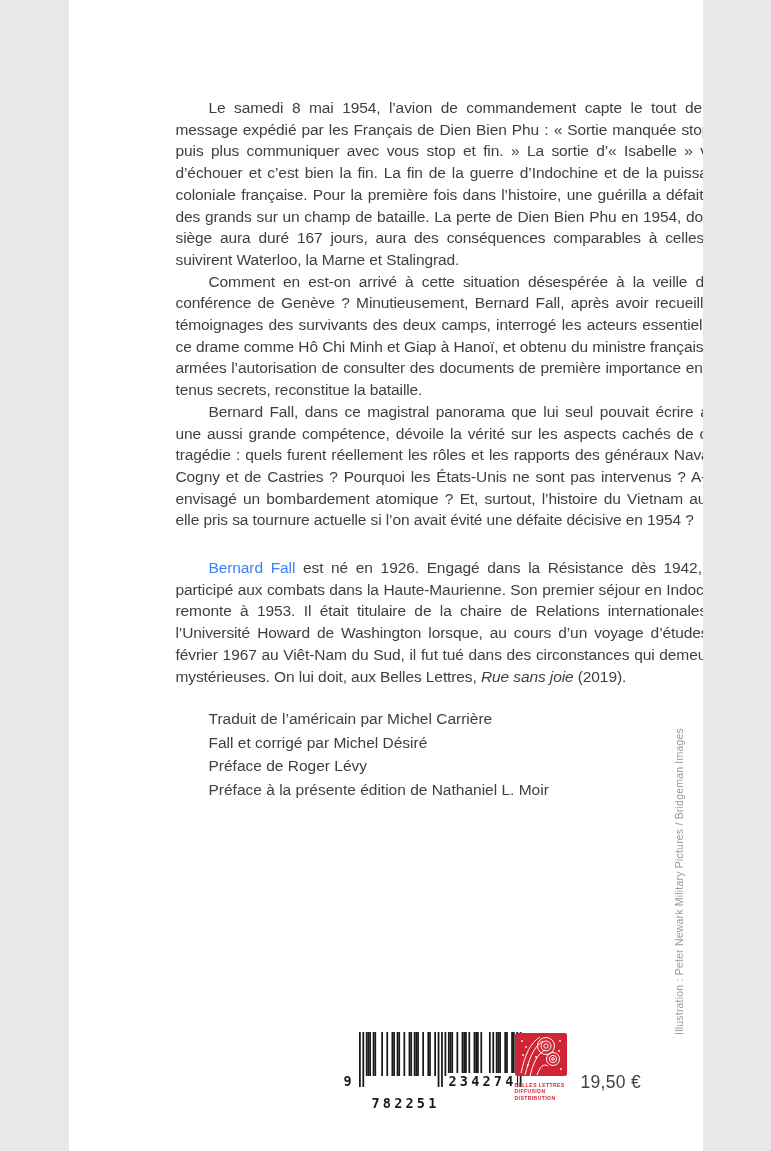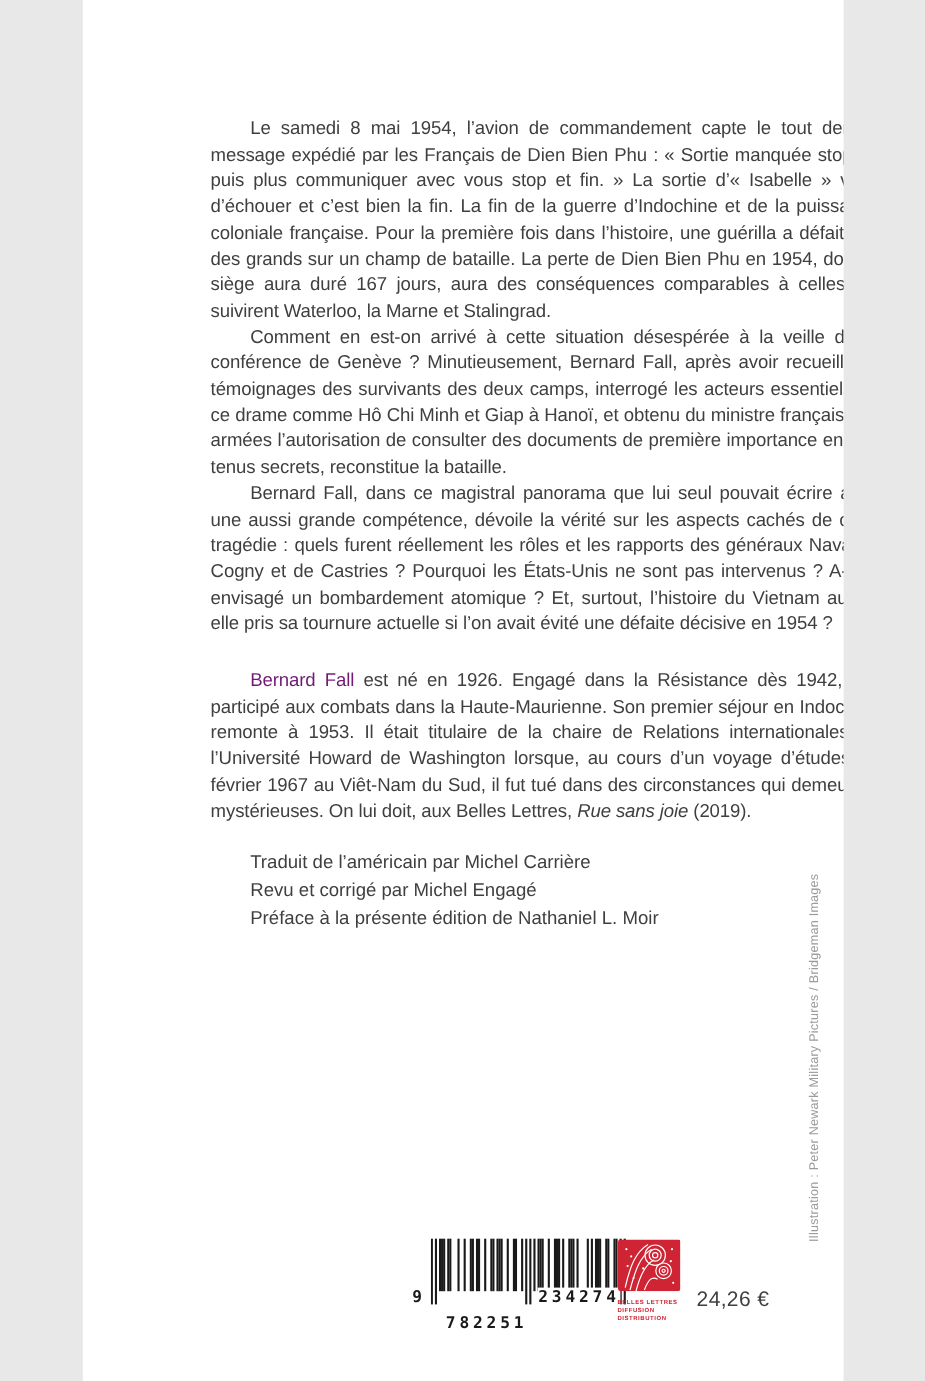--- a/index.html
+++ b/index.html
@@ -15,21 +15,21 @@
   .text-col { position:absolute; left:107px; top:97px; width:557px; }
   .para {
     margin:0;
     text-align:justify;
     text-indent:33px;
     font-size:15.5px;
     line-height:21.7px;
     letter-spacing:-0.1px;
   }
   .para.bio { margin-top:26px; }
-  .red { color:#701a75; }
+  .red { color:#3b82f6; }
   .credits { margin-top:20px; padding-left:33px; font-size:15.5px; line-height:23.5px; }
   .credit-line { white-space:nowrap; }
 
   
   .barcode {
     position:absolute; left:290px; top:1032px;
     width:163px; height:58px;
   }
   .barcode svg { position:absolute; left:0; top:0; }
   .barcode .digits span {
@@ -68,21 +68,22 @@
 
   <div class="text-col">
     <p class="para">Le samedi 8 mai 1954, l’avion de commandement capte le tout dernier message expédié par les Français de Dien Bien Phu : « Sortie manquée stop ne puis plus communiquer avec vous stop et fin. » La sortie d’« Isabelle » vient d’échouer et c’est bien la fin. La fin de la guerre d’Indochine et de la puissance coloniale française. Pour la première fois dans l’histoire, une guérilla a défait l’un des grands sur un champ de bataille. La perte de Dien Bien Phu en 1954, dont le siège aura duré 167 jours, aura des conséquences comparables à celles qui suivirent Waterloo, la Marne et Stalingrad.</p>
     <p class="para">Comment en est-on arrivé à cette situation désespérée à la veille de la conférence de Genève ? Minutieusement, Bernard Fall, après avoir recueilli les témoignages des survivants des deux camps, interrogé les acteurs essentiels de ce drame comme Hô Chi Minh et Giap à Hanoï, et obtenu du ministre français des armées l’autorisation de consulter des documents de première importance encore tenus secrets, reconstitue la bataille.</p>
     <p class="para">Bernard Fall, dans ce magistral panorama que lui seul pouvait écrire avec une aussi grande compétence, dévoile la vérité sur les aspects cachés de cette tragédie : quels furent réellement les rôles et les rapports des généraux Navarre, Cogny et de Castries ? Pourquoi les États-Unis ne sont pas intervenus ? A-t-on envisagé un bombardement atomique ? Et, surtout, l’histoire du Vietnam aurait-elle pris sa tournure actuelle si l’on avait évité une défaite décisive en 1954 ?</p>
 
     <p class="para bio"><span class="red">Bernard Fall</span><span> est né en 1926. Engagé dans la Résistance dès 1942, il a participé aux combats dans la Haute-Maurienne. Son premier séjour en Indochine remonte à 1953. Il était titulaire de la chaire de Relations internationales de l’Université Howard de Washington lorsque, au cours d’un voyage d’études en février 1967 au Viêt-Nam du Sud, il fut tué dans des circonstances qui demeurent mystérieuses. On lui doit, aux Belles Lettres, </span><i>Rue sans joie</i><span> (2019).</span></p>
 
     <div class="credits">
       <div class="credit-line">Traduit de l’américain par Michel Carrière</div>
-      <div class="credit-line">Revu et corrigé par Michel Engagé</div>
+      <div class="credit-line">Fall et corrigé par Michel Désiré</div>
+      <div class="credit-line">Préface de Roger Lévy</div>
       <div class="credit-line">Préface à la présente édition de Nathaniel L. Moir</div>
     </div>
   </div>
 
   <div class="barcode">
     <svg width="163" height="56" viewBox="0 0 163 56" fill="#1a1a1a">
         <rect x="0.00" y="0" width="1.76" height="55"></rect>
         <rect x="3.42" y="0" width="1.76" height="55"></rect>
         <rect x="6.84" y="0" width="1.76" height="44"></rect>
         <rect x="8.55" y="0" width="1.76" height="44"></rect>
@@ -165,17 +166,17 @@
           <circle cx="44" cy="18" r="0.9"></circle>
       </g>
     </svg>
     <div class="logo-lines">
       <div>Belles Lettres</div>
       <div>Diffusion</div>
       <div>Distribution</div>
     </div>
   </div>
 
-  <div class="price">24,26 €</div>
+  <div class="price">19,50 €</div>
 
   <div class="side-caption">Illustration : Peter Newark Military Pictures / Bridgeman Images</div>
 
 </div>
 
 </body></html>

